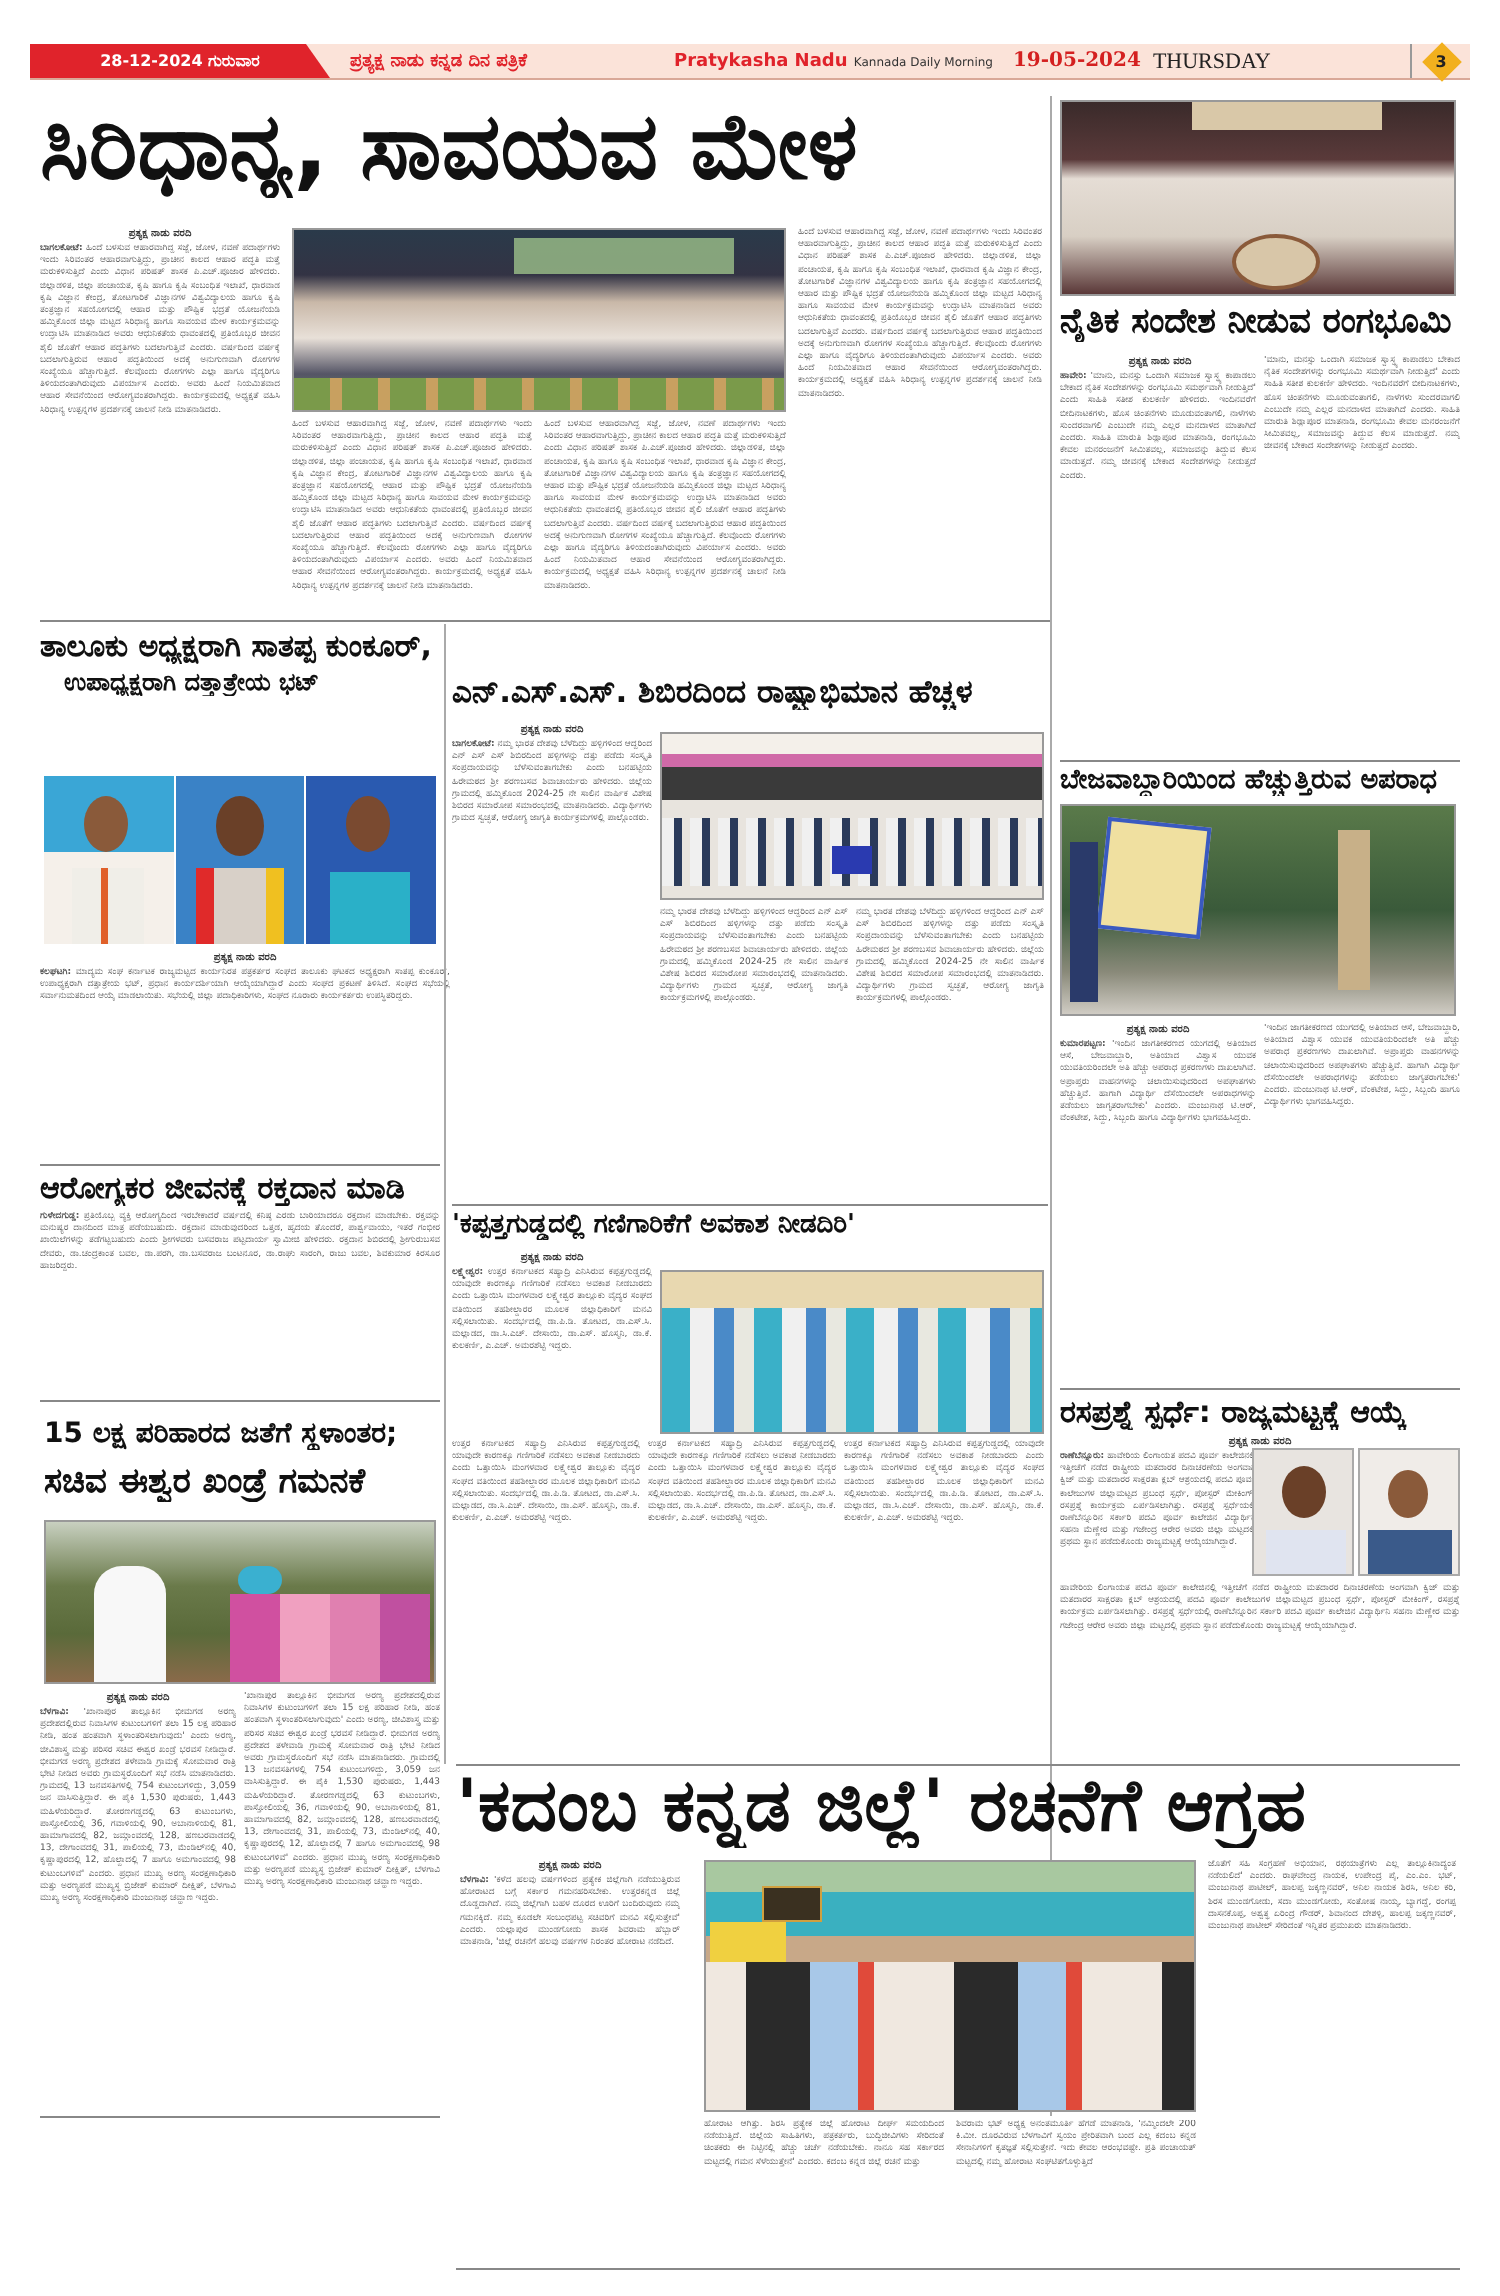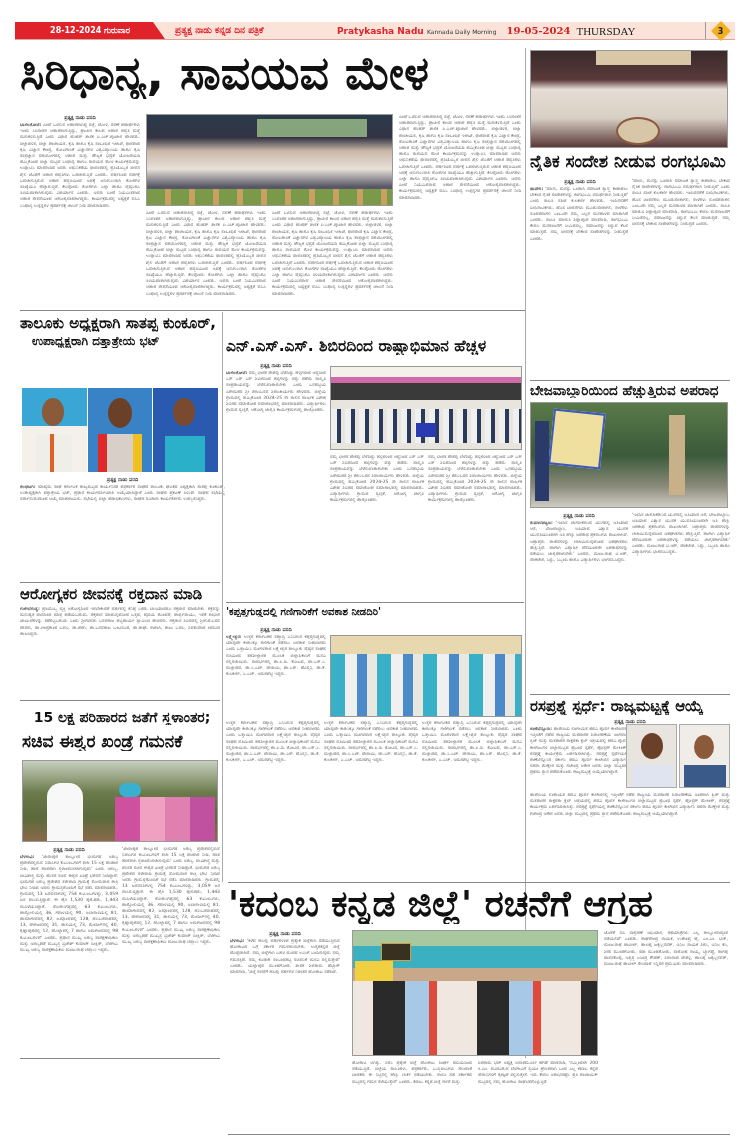--- a/index.html
+++ b/index.html
@@ -102,21 +102,21 @@
 </div>
 <div class="abs byline" style="left:530px;top:512px;width:98px;">ಪ್ರತ್ಯಕ್ಷ ನಾಡು ವರದಿ</div>
 <div class="abs text" style="left:530px;top:520px;width:98px;height:144px;"><b>ಕುಮಾರಪಟ್ಟಣ:</b> <span>'ಇಂದಿನ ಜಾಗತೀಕರಣದ ಯುಗದಲ್ಲಿ ಅತಿಯಾದ ಆಸೆ, ಬೇಜವಾಬ್ದಾರಿ, ಅತಿಯಾದ ವಿಶ್ವಾಸ ಯುವಕ ಯುವತಿಯರಿಂದಲೇ ಅತಿ ಹೆಚ್ಚು ಅಪರಾಧ ಪ್ರಕರಣಗಳು ದಾಖಲಾಗಿವೆ. ಅಪ್ರಾಪ್ತರು ವಾಹನಗಳನ್ನು ಚಲಾಯಿಸುವುದರಿಂದ ಅಪಘಾತಗಳು ಹೆಚ್ಚುತ್ತಿವೆ. ಹಾಗಾಗಿ ವಿದ್ಯಾರ್ಥಿ ದೆಸೆಯಿಂದಲೇ ಅಪರಾಧಗಳನ್ನು ತಡೆಯಲು ಜಾಗೃತರಾಗಬೇಕು' ಎಂದರು. ಮಂಜುನಾಥ ಟಿ.ಆರ್, ವೆಂಕಟೇಶ, ಸಿದ್ದು, ಸಿಬ್ಬಂದಿ ಹಾಗೂ ವಿದ್ಯಾರ್ಥಿಗಳು ಭಾಗವಹಿಸಿದ್ದರು.</span></div>
 <div class="abs text" style="left:632px;top:512px;width:98px;height:152px;">'ಇಂದಿನ ಜಾಗತೀಕರಣದ ಯುಗದಲ್ಲಿ ಅತಿಯಾದ ಆಸೆ, ಬೇಜವಾಬ್ದಾರಿ, ಅತಿಯಾದ ವಿಶ್ವಾಸ ಯುವಕ ಯುವತಿಯರಿಂದಲೇ ಅತಿ ಹೆಚ್ಚು ಅಪರಾಧ ಪ್ರಕರಣಗಳು ದಾಖಲಾಗಿವೆ. ಅಪ್ರಾಪ್ತರು ವಾಹನಗಳನ್ನು ಚಲಾಯಿಸುವುದರಿಂದ ಅಪಘಾತಗಳು ಹೆಚ್ಚುತ್ತಿವೆ. ಹಾಗಾಗಿ ವಿದ್ಯಾರ್ಥಿ ದೆಸೆಯಿಂದಲೇ ಅಪರಾಧಗಳನ್ನು ತಡೆಯಲು ಜಾಗೃತರಾಗಬೇಕು' ಎಂದರು. ಮಂಜುನಾಥ ಟಿ.ಆರ್, ವೆಂಕಟೇಶ, ಸಿದ್ದು, ಸಿಬ್ಬಂದಿ ಹಾಗೂ ವಿದ್ಯಾರ್ಥಿಗಳು ಭಾಗವಹಿಸಿದ್ದರು.</div>
 
 <div class="abs rule" style="left:20px;top:582px;width:200px;height:1px;"></div>
 <div class="abs hl" style="left:20px;top:586px;width:200px;font-size:15px;">ಆರೋಗ್ಯಕರ ಜೀವನಕ್ಕೆ ರಕ್ತದಾನ ಮಾಡಿ</div>
 <div class="abs text" style="left:20px;top:606px;width:200px;height:90px;"><b>ಗುಳೇದಗುಡ್ಡ:</b> <span>ಪ್ರತಿಯೊಬ್ಬ ವ್ಯಕ್ತಿ ಆರೋಗ್ಯದಿಂದ ಇರಬೇಕಾದರೆ ವರ್ಷದಲ್ಲಿ ಕನಿಷ್ಠ ಎರಡು ಬಾರಿಯಾದರೂ ರಕ್ತದಾನ ಮಾಡಬೇಕು. ರಕ್ತವನ್ನು ಮನುಷ್ಯರ ದಾನದಿಂದ ಮಾತ್ರ ಪಡೆಯಬಹುದು. ರಕ್ತದಾನ ಮಾಡುವುದರಿಂದ ಒತ್ತಡ, ಹೃದಯ ತೊಂದರೆ, ಪಾರ್ಶ್ವವಾಯು, ಇತರೆ ಗಂಭೀರ ಖಾಯಿಲೆಗಳನ್ನು ತಡೆಗಟ್ಟಬಹುದು ಎಂದು ಶ್ರೀಗಳವರು ಬಸವರಾಜ ಪಟ್ಟದಾರ್ಯ ಸ್ವಾಮೀಜಿ ಹೇಳಿದರು. ರಕ್ತದಾನ ಶಿಬಿರದಲ್ಲಿ ಶ್ರೀಗುರುಬಸವ ದೇವರು, ಡಾ.ಚಂದ್ರಕಾಂತ ಬವಲ, ಡಾ.ಪರಗಿ, ಡಾ.ಬಸವರಾಜ ಬಂಟನೂರ, ಡಾ.ರಾಘು ಸಾರಂಗಿ, ರಾಜು ಬವಲ, ಶಿವಕುಮಾರ ಕಿರಸೂರ ಹಾಜರಿದ್ದರು.</span></div>
 
 <div class="abs rule" style="left:226px;top:602px;width:298px;height:1px;"></div>
-<div class="abs hl" style="left:226px;top:606px;width:298px;font-size:10px;">'ಕಪ್ಪತ್ತಗುಡ್ಡದಲ್ಲಿ ಗಣಿಗಾರಿಕೆಗೆ ಅವಕಾಶ ನೀಡದಿರಿ'</div>
+<div class="abs hl" style="left:226px;top:606px;width:298px;font-size:13px;">'ಕಪ್ಪತ್ತಗುಡ್ಡದಲ್ಲಿ ಗಣಿಗಾರಿಕೆಗೆ ಅವಕಾಶ ನೀಡದಿರಿ'</div>
 <div class="abs byline" style="left:226px;top:626px;width:100px;">ಪ್ರತ್ಯಕ್ಷ ನಾಡು ವರದಿ</div>
 <div class="abs text" style="left:226px;top:634px;width:100px;height:82px;"><b>ಲಕ್ಷ್ಮೇಶ್ವರ:</b> <span>ಉತ್ತರ ಕರ್ನಾಟಕದ ಸಹ್ಯಾದ್ರಿ ಎನಿಸಿರುವ ಕಪ್ಪತ್ತಗುಡ್ಡದಲ್ಲಿ ಯಾವುದೇ ಕಾರಣಕ್ಕೂ ಗಣಿಗಾರಿಕೆ ನಡೆಸಲು ಅವಕಾಶ ನೀಡಬಾರದು ಎಂದು ಒತ್ತಾಯಿಸಿ ಮಂಗಳವಾರ ಲಕ್ಷ್ಮೇಶ್ವರ ತಾಲ್ಲೂಕು ವೈದ್ಯರ ಸಂಘದ ವತಿಯಿಂದ ತಹಶೀಲ್ದಾರರ ಮೂಲಕ ಜಿಲ್ಲಾಧಿಕಾರಿಗೆ ಮನವಿ ಸಲ್ಲಿಸಲಾಯಿತು. ಸಂದರ್ಭದಲ್ಲಿ ಡಾ.ಪಿ.ಡಿ. ತೋಟದ, ಡಾ.ಎಸ್.ಸಿ. ಮಲ್ಲಾಡದ, ಡಾ.ಸಿ.ಎಚ್. ದೇಸಾಯಿ, ಡಾ.ಎಸ್. ಹೊಸ್ಮನಿ, ಡಾ.ಕೆ. ಕುಲಕರ್ಣಿ, ಎ.ಎಚ್. ಅಮರಶೆಟ್ಟಿ ಇದ್ದರು.</span></div>
 <div class="abs photo" style="left:330px;top:635px;width:192px;height:82px;background:linear-gradient(180deg,#e8d8b0 0 30%,#c8b898 30% 100%);">
   <div style="position:absolute;left:0;right:0;top:18px;bottom:0;background:repeating-linear-gradient(90deg,#3ab0c8 0 14px,#f0f0f0 14px 26px,#4a8ac8 26px 36px,#e8e8e0 36px 46px)"></div>
 </div>
 <div class="abs text" style="left:226px;top:720px;width:94px;height:160px;">ಉತ್ತರ ಕರ್ನಾಟಕದ ಸಹ್ಯಾದ್ರಿ ಎನಿಸಿರುವ ಕಪ್ಪತ್ತಗುಡ್ಡದಲ್ಲಿ ಯಾವುದೇ ಕಾರಣಕ್ಕೂ ಗಣಿಗಾರಿಕೆ ನಡೆಸಲು ಅವಕಾಶ ನೀಡಬಾರದು ಎಂದು ಒತ್ತಾಯಿಸಿ ಮಂಗಳವಾರ ಲಕ್ಷ್ಮೇಶ್ವರ ತಾಲ್ಲೂಕು ವೈದ್ಯರ ಸಂಘದ ವತಿಯಿಂದ ತಹಶೀಲ್ದಾರರ ಮೂಲಕ ಜಿಲ್ಲಾಧಿಕಾರಿಗೆ ಮನವಿ ಸಲ್ಲಿಸಲಾಯಿತು. ಸಂದರ್ಭದಲ್ಲಿ ಡಾ.ಪಿ.ಡಿ. ತೋಟದ, ಡಾ.ಎಸ್.ಸಿ. ಮಲ್ಲಾಡದ, ಡಾ.ಸಿ.ಎಚ್. ದೇಸಾಯಿ, ಡಾ.ಎಸ್. ಹೊಸ್ಮನಿ, ಡಾ.ಕೆ. ಕುಲಕರ್ಣಿ, ಎ.ಎಚ್. ಅಮರಶೆಟ್ಟಿ ಇದ್ದರು.</div>
 <div class="abs text" style="left:324px;top:720px;width:94px;height:160px;">ಉತ್ತರ ಕರ್ನಾಟಕದ ಸಹ್ಯಾದ್ರಿ ಎನಿಸಿರುವ ಕಪ್ಪತ್ತಗುಡ್ಡದಲ್ಲಿ ಯಾವುದೇ ಕಾರಣಕ್ಕೂ ಗಣಿಗಾರಿಕೆ ನಡೆಸಲು ಅವಕಾಶ ನೀಡಬಾರದು ಎಂದು ಒತ್ತಾಯಿಸಿ ಮಂಗಳವಾರ ಲಕ್ಷ್ಮೇಶ್ವರ ತಾಲ್ಲೂಕು ವೈದ್ಯರ ಸಂಘದ ವತಿಯಿಂದ ತಹಶೀಲ್ದಾರರ ಮೂಲಕ ಜಿಲ್ಲಾಧಿಕಾರಿಗೆ ಮನವಿ ಸಲ್ಲಿಸಲಾಯಿತು. ಸಂದರ್ಭದಲ್ಲಿ ಡಾ.ಪಿ.ಡಿ. ತೋಟದ, ಡಾ.ಎಸ್.ಸಿ. ಮಲ್ಲಾಡದ, ಡಾ.ಸಿ.ಎಚ್. ದೇಸಾಯಿ, ಡಾ.ಎಸ್. ಹೊಸ್ಮನಿ, ಡಾ.ಕೆ. ಕುಲಕರ್ಣಿ, ಎ.ಎಚ್. ಅಮರಶೆಟ್ಟಿ ಇದ್ದರು.</div>
 <div class="abs text" style="left:422px;top:720px;width:100px;height:160px;">ಉತ್ತರ ಕರ್ನಾಟಕದ ಸಹ್ಯಾದ್ರಿ ಎನಿಸಿರುವ ಕಪ್ಪತ್ತಗುಡ್ಡದಲ್ಲಿ ಯಾವುದೇ ಕಾರಣಕ್ಕೂ ಗಣಿಗಾರಿಕೆ ನಡೆಸಲು ಅವಕಾಶ ನೀಡಬಾರದು ಎಂದು ಒತ್ತಾಯಿಸಿ ಮಂಗಳವಾರ ಲಕ್ಷ್ಮೇಶ್ವರ ತಾಲ್ಲೂಕು ವೈದ್ಯರ ಸಂಘದ ವತಿಯಿಂದ ತಹಶೀಲ್ದಾರರ ಮೂಲಕ ಜಿಲ್ಲಾಧಿಕಾರಿಗೆ ಮನವಿ ಸಲ್ಲಿಸಲಾಯಿತು. ಸಂದರ್ಭದಲ್ಲಿ ಡಾ.ಪಿ.ಡಿ. ತೋಟದ, ಡಾ.ಎಸ್.ಸಿ. ಮಲ್ಲಾಡದ, ಡಾ.ಸಿ.ಎಚ್. ದೇಸಾಯಿ, ಡಾ.ಎಸ್. ಹೊಸ್ಮನಿ, ಡಾ.ಕೆ. ಕುಲಕರ್ಣಿ, ಎ.ಎಚ್. ಅಮರಶೆಟ್ಟಿ ಇದ್ದರು.</div>
 
 <div class="abs rule" style="left:530px;top:694px;width:200px;height:1px;"></div>
@@ -129,21 +129,21 @@
       <div style="position:absolute;left:6px;bottom:0;width:40px;height:22px;background:#e0e4f0"></div>
     </div>
   <div style="flex:1;background:#f0ece8;position:relative;border:1px solid #aaa">
       <div style="position:absolute;left:14px;top:10px;width:20px;height:24px;border-radius:50%;background:#8a5a3a"></div>
       <div style="position:absolute;left:4px;bottom:0;width:42px;height:22px;background:#3a5a8a"></div>
     </div>
 </div>
 <div class="abs text" style="left:530px;top:792px;width:200px;height:66px;">ಹಾವೇರಿಯ ಲಿಂಗಾಯತ ಪದವಿ ಪೂರ್ವ ಕಾಲೇಜಿನಲ್ಲಿ ಇತ್ತೀಚೆಗೆ ನಡೆದ ರಾಷ್ಟ್ರೀಯ ಮತದಾರರ ದಿನಾಚರಣೆಯ ಅಂಗವಾಗಿ ಕ್ವಿಜ್ ಮತ್ತು ಮತದಾರರ ಸಾಕ್ಷರತಾ ಕ್ಲಬ್ ಆಶ್ರಯದಲ್ಲಿ ಪದವಿ ಪೂರ್ವ ಕಾಲೇಜುಗಳ ಜಿಲ್ಲಾಮಟ್ಟದ ಪ್ರಬಂಧ ಸ್ಪರ್ಧೆ, ಪೋಸ್ಟರ್ ಮೇಕಿಂಗ್, ರಸಪ್ರಶ್ನೆ ಕಾರ್ಯಕ್ರಮ ಏರ್ಪಡಿಸಲಾಗಿತ್ತು. ರಸಪ್ರಶ್ನೆ ಸ್ಪರ್ಧೆಯಲ್ಲಿ ರಾಣೆಬೆನ್ನೂರಿನ ಸರ್ಕಾರಿ ಪದವಿ ಪೂರ್ವ ಕಾಲೇಜಿನ ವಿದ್ಯಾರ್ಥಿನಿ ಸಹನಾ ಮೆಣ್ಣೇರ ಮತ್ತು ಗಜೇಂದ್ರ ಆರೇರ ಅವರು ಜಿಲ್ಲಾ ಮಟ್ಟದಲ್ಲಿ ಪ್ರಥಮ ಸ್ಥಾನ ಪಡೆದುಕೊಂಡು ರಾಜ್ಯಮಟ್ಟಕ್ಕೆ ಆಯ್ಕೆಯಾಗಿದ್ದಾರೆ.</div>
 
 <div class="abs rule" style="left:20px;top:700px;width:200px;height:1px;"></div>
-<div class="abs hl" style="left:22px;top:710px;width:200px;font-size:14px;text-align:center;">15 ಲಕ್ಷ ಪರಿಹಾರದ ಜತೆಗೆ ಸ್ಥಳಾಂತರ;</div>
+<div class="abs hl" style="left:22px;top:710px;width:200px;font-size:14px;">15 ಲಕ್ಷ ಪರಿಹಾರದ ಜತೆಗೆ ಸ್ಥಳಾಂತರ;</div>
 <div class="abs hl" style="left:22px;top:732px;width:200px;font-size:17px;">ಸಚಿವ ಈಶ್ವರ ಖಂಡ್ರೆ ಗಮನಕೆ</div>
 <div class="abs photo" style="left:22px;top:760px;width:196px;height:82px;background:linear-gradient(180deg,#c8d0c0 0%,#6a7a4a 40%,#5a6a3a 70%,#8a6a4a 100%);">
   <div style="position:absolute;left:24px;top:22px;width:36px;height:58px;background:#f8f8f8;border-radius:14px 14px 0 0"></div>
   <div style="position:absolute;left:92px;top:36px;width:100px;height:44px;background:linear-gradient(90deg,#d050a0 0 25%,#f0a0c0 25% 50%,#e080b0 50% 75%,#c050a0 75%)"></div>
   <div style="position:absolute;left:96px;top:22px;width:22px;height:14px;background:#3ab0d0;border-radius:8px"></div>
 </div>
 <div class="abs byline" style="left:20px;top:846px;width:98px;">ಪ್ರತ್ಯಕ್ಷ ನಾಡು ವರದಿ</div>
 <div class="abs text" style="left:20px;top:854px;width:98px;height:200px;"><b>ಬೆಳಗಾವಿ:</b> <span>'ಖಾನಾಪುರ ತಾಲ್ಲೂಕಿನ ಭೀಮಗಡ ಅರಣ್ಯ ಪ್ರದೇಶದಲ್ಲಿರುವ ನಿವಾಸಿಗಳ ಕುಟುಂಬಗಳಿಗೆ ತಲಾ 15 ಲಕ್ಷ ಪರಿಹಾರ ನೀಡಿ, ಹಂತ ಹಂತವಾಗಿ ಸ್ಥಳಾಂತರಿಸಲಾಗುವುದು' ಎಂದು ಅರಣ್ಯ, ಜೀವಿಶಾಸ್ತ್ರ ಮತ್ತು ಪರಿಸರ ಸಚಿವ ಈಶ್ವರ ಖಂಡ್ರೆ ಭರವಸೆ ನೀಡಿದ್ದಾರೆ. ಭೀಮಗಡ ಅರಣ್ಯ ಪ್ರದೇಶದ ತಳೇವಾಡಿ ಗ್ರಾಮಕ್ಕೆ ಸೋಮವಾರ ರಾತ್ರಿ ಭೇಟಿ ನೀಡಿದ ಅವರು ಗ್ರಾಮಸ್ಥರೊಂದಿಗೆ ಸಭೆ ನಡೆಸಿ ಮಾತನಾಡಿದರು. ಗ್ರಾಮದಲ್ಲಿ 13 ಜನವಸತಿಗಳಲ್ಲಿ 754 ಕುಟುಂಬಗಳಿದ್ದು, 3,059 ಜನ ವಾಸಿಸುತ್ತಿದ್ದಾರೆ. ಈ ಪೈಕಿ 1,530 ಪುರುಷರು, 1,443 ಮಹಿಳೆಯರಿದ್ದಾರೆ. ತೋರಣಗಡ್ಡದಲ್ಲಿ 63 ಕುಟುಂಬಗಳು, ಪಾಸ್ತೋಲಿಯಲ್ಲಿ 36, ಗವಾಳಿಯಲ್ಲಿ 90, ಅಬಾನಾಳಿಯಲ್ಲಿ 81, ಹಾಮಾಗಾವದಲ್ಲಿ 82, ಜಮ್ಗಾಂವದಲ್ಲಿ 128, ಹಣಬರವಾಡದಲ್ಲಿ 13, ದೇಗಾಂವದಲ್ಲಿ 31, ಪಾಲಿಯಲ್ಲಿ 73, ಮೆಂಡಿಲ್‌ನಲ್ಲಿ 40, ಕೃಷ್ಣಾಪುರದಲ್ಲಿ 12, ಹೊಲ್ದಾದಲ್ಲಿ 7 ಹಾಗೂ ಅಮಗಾಂವದಲ್ಲಿ 98 ಕುಟುಂಬಗಳಿವೆ' ಎಂದರು. ಪ್ರಧಾನ ಮುಖ್ಯ ಅರಣ್ಯ ಸಂರಕ್ಷಣಾಧಿಕಾರಿ ಮತ್ತು ಅರಣ್ಯಪಡೆ ಮುಖ್ಯಸ್ಥ ಬ್ರಿಜೇಶ್ ಕುಮಾರ್ ದೀಕ್ಷಿತ್, ಬೆಳಗಾವಿ ಮುಖ್ಯ ಅರಣ್ಯ ಸಂರಕ್ಷಣಾಧಿಕಾರಿ ಮಂಜುನಾಥ ಚವ್ಹಾಣ ಇದ್ದರು.</span></div>
 <div class="abs text" style="left:122px;top:846px;width:98px;height:208px;">'ಖಾನಾಪುರ ತಾಲ್ಲೂಕಿನ ಭೀಮಗಡ ಅರಣ್ಯ ಪ್ರದೇಶದಲ್ಲಿರುವ ನಿವಾಸಿಗಳ ಕುಟುಂಬಗಳಿಗೆ ತಲಾ 15 ಲಕ್ಷ ಪರಿಹಾರ ನೀಡಿ, ಹಂತ ಹಂತವಾಗಿ ಸ್ಥಳಾಂತರಿಸಲಾಗುವುದು' ಎಂದು ಅರಣ್ಯ, ಜೀವಿಶಾಸ್ತ್ರ ಮತ್ತು ಪರಿಸರ ಸಚಿವ ಈಶ್ವರ ಖಂಡ್ರೆ ಭರವಸೆ ನೀಡಿದ್ದಾರೆ. ಭೀಮಗಡ ಅರಣ್ಯ ಪ್ರದೇಶದ ತಳೇವಾಡಿ ಗ್ರಾಮಕ್ಕೆ ಸೋಮವಾರ ರಾತ್ರಿ ಭೇಟಿ ನೀಡಿದ ಅವರು ಗ್ರಾಮಸ್ಥರೊಂದಿಗೆ ಸಭೆ ನಡೆಸಿ ಮಾತನಾಡಿದರು. ಗ್ರಾಮದಲ್ಲಿ 13 ಜನವಸತಿಗಳಲ್ಲಿ 754 ಕುಟುಂಬಗಳಿದ್ದು, 3,059 ಜನ ವಾಸಿಸುತ್ತಿದ್ದಾರೆ. ಈ ಪೈಕಿ 1,530 ಪುರುಷರು, 1,443 ಮಹಿಳೆಯರಿದ್ದಾರೆ. ತೋರಣಗಡ್ಡದಲ್ಲಿ 63 ಕುಟುಂಬಗಳು, ಪಾಸ್ತೋಲಿಯಲ್ಲಿ 36, ಗವಾಳಿಯಲ್ಲಿ 90, ಅಬಾನಾಳಿಯಲ್ಲಿ 81, ಹಾಮಾಗಾವದಲ್ಲಿ 82, ಜಮ್ಗಾಂವದಲ್ಲಿ 128, ಹಣಬರವಾಡದಲ್ಲಿ 13, ದೇಗಾಂವದಲ್ಲಿ 31, ಪಾಲಿಯಲ್ಲಿ 73, ಮೆಂಡಿಲ್‌ನಲ್ಲಿ 40, ಕೃಷ್ಣಾಪುರದಲ್ಲಿ 12, ಹೊಲ್ದಾದಲ್ಲಿ 7 ಹಾಗೂ ಅಮಗಾಂವದಲ್ಲಿ 98 ಕುಟುಂಬಗಳಿವೆ' ಎಂದರು. ಪ್ರಧಾನ ಮುಖ್ಯ ಅರಣ್ಯ ಸಂರಕ್ಷಣಾಧಿಕಾರಿ ಮತ್ತು ಅರಣ್ಯಪಡೆ ಮುಖ್ಯಸ್ಥ ಬ್ರಿಜೇಶ್ ಕುಮಾರ್ ದೀಕ್ಷಿತ್, ಬೆಳಗಾವಿ ಮುಖ್ಯ ಅರಣ್ಯ ಸಂರಕ್ಷಣಾಧಿಕಾರಿ ಮಂಜುನಾಥ ಚವ್ಹಾಣ ಇದ್ದರು.</div>
 

